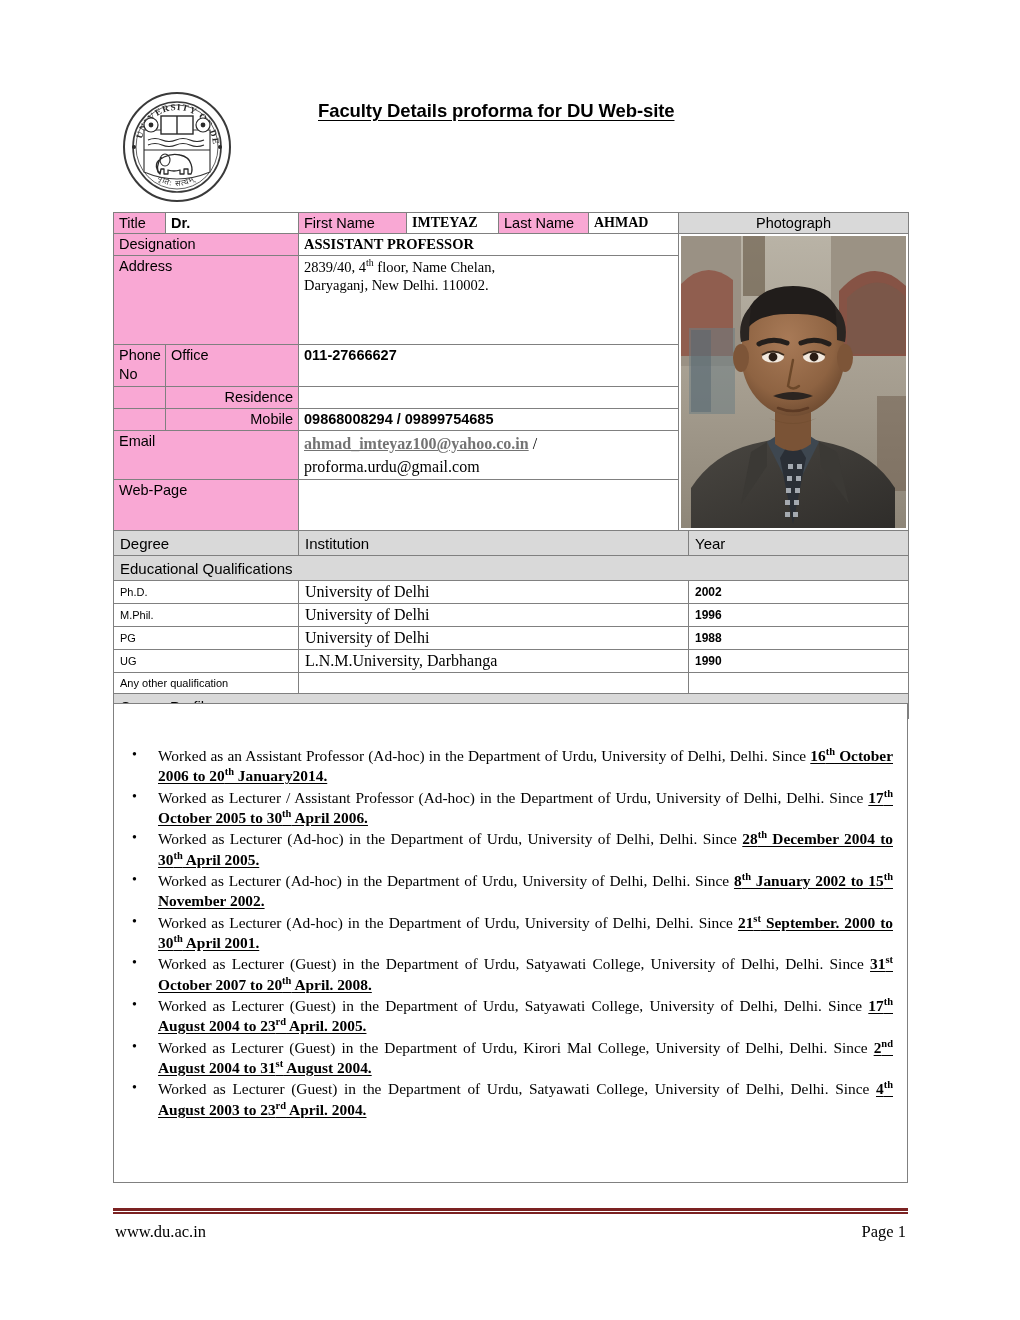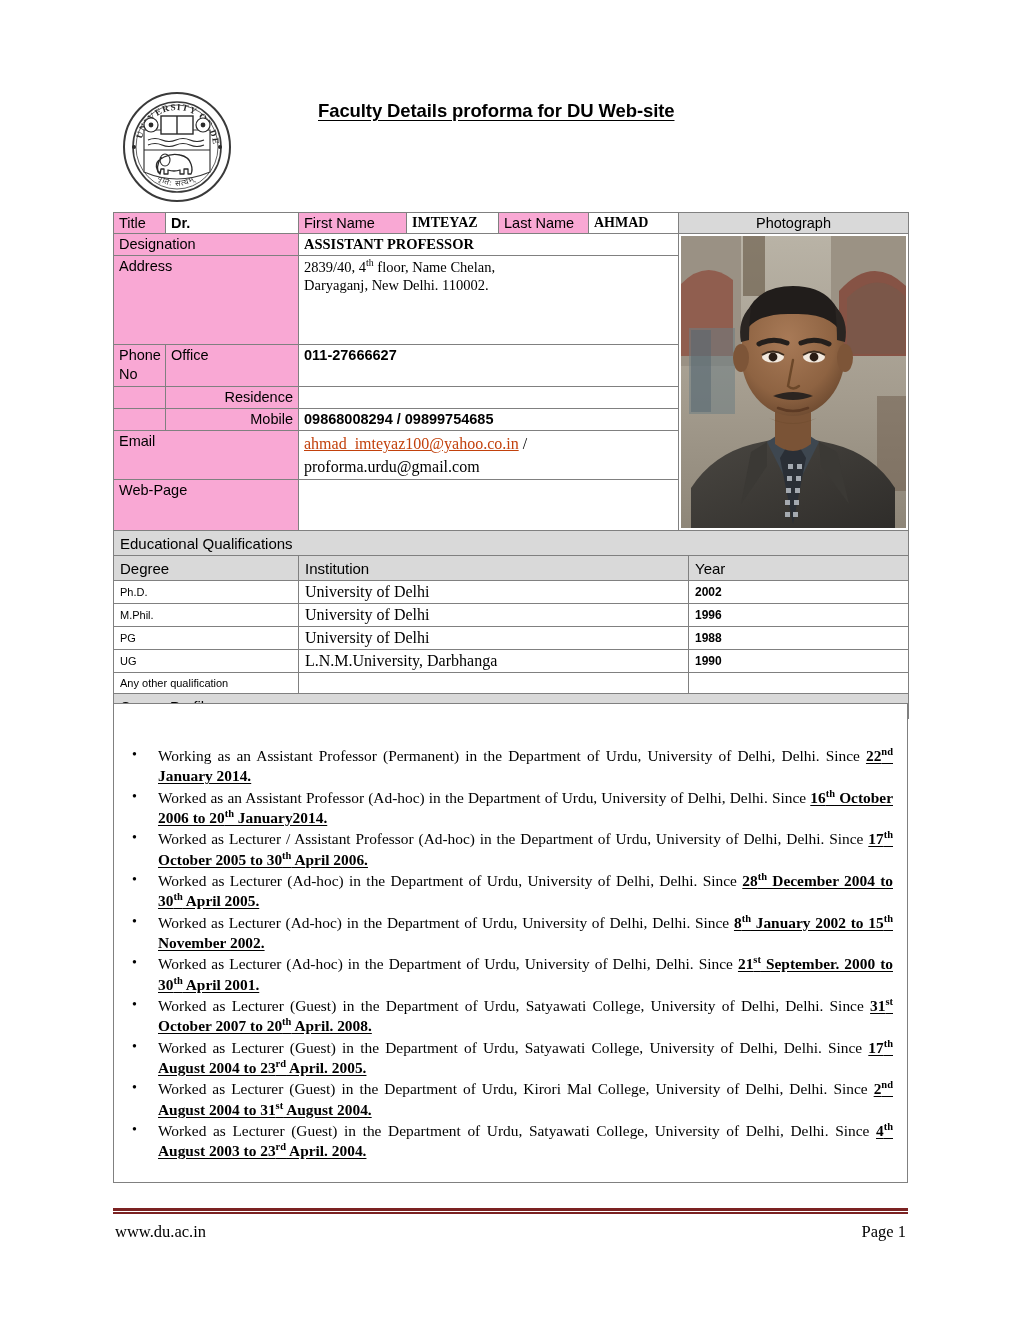--- a/index.html
+++ b/index.html
@@ -114,24 +114,25 @@
     vertical-align: top;
   }
   .photo-frame {
     width: 100%;
     height: 292px;
     position: relative;
     overflow: hidden;
     background: #8d8477;
   }
   .email-link {
-    color: #c2410c;
+    color: #737373;
     text-decoration: underline;
     font-family: "Liberation Serif", serif;
     font-size: 16px;
+    font-weight: bold;
   }
   .email-plain {
     font-family: "Liberation Serif", serif;
     font-size: 16px;
     color: #000;
   }
 
   
   .edu-table {
     position: absolute;
@@ -440,28 +441,28 @@
   </table>
 
   <table class="edu-table">
     <colgroup>
       <col style="width:185px">
         <col style="width:390px">
         <col style="width:220px">
     </colgroup>
     <tbody>
       <tr>
-        <td class="sec-hdr" colspan="3">Educational Qualifications</td>
-      </tr>
-      <tr>
         <td class="col-hdr">Degree</td>
         <td class="col-hdr">Institution</td>
         <td class="col-hdr">Year</td>
       </tr>
       <tr>
+        <td class="sec-hdr" colspan="3">Educational Qualifications</td>
+      </tr>
+      <tr>
         <td class="deg-cell">Ph.D.</td>
         <td class="inst-cell">University of Delhi</td>
         <td class="year-cell">2002</td>
       </tr>
       <tr>
         <td class="deg-cell">M.Phil.</td>
         <td class="inst-cell">University of Delhi</td>
         <td class="year-cell">1996</td>
       </tr>
       <tr>
@@ -480,21 +481,20 @@
         <td class="year-cell">&nbsp;</td>
       </tr>
       <tr>
         <td class="sec-hdr" colspan="3">Career Profile</td>
       </tr>
     </tbody>
   </table>
 
   <div class="career-box">
     <ul class="bullets" id="career-bullets">
-        <li>Working as an Assistant Professor (Permanent) in the Department of Urdu, University of Delhi, Delhi. Since <b>22<sup>nd</sup> January 2014.</b></li>
         <li>Worked as an Assistant Professor (Ad-hoc) in the Department of Urdu, University of Delhi, Delhi. Since <b>16<sup>th</sup> October 2006 to 20<sup>th</sup> January2014.</b></li>
         <li>Worked as Lecturer / Assistant Professor (Ad-hoc) in the Department of Urdu, University of Delhi, Delhi. Since <b>17<sup>th</sup> October 2005 to 30<sup>th</sup> April 2006.</b></li>
         <li>Worked as Lecturer (Ad-hoc) in the Department of Urdu, University of Delhi, Delhi. Since <b>28<sup>th</sup> December 2004 to 30<sup>th</sup> April 2005.</b></li>
         <li>Worked as Lecturer (Ad-hoc) in the Department of Urdu, University of Delhi, Delhi. Since <b>8<sup>th</sup> January 2002 to 15<sup>th</sup> November 2002.</b></li>
         <li>Worked as Lecturer (Ad-hoc) in the Department of Urdu, University of Delhi, Delhi. Since <b>21<sup>st</sup> September. 2000 to 30<sup>th</sup> April 2001.</b></li>
         <li>Worked as Lecturer (Guest) in the Department of Urdu, Satyawati College, University of Delhi, Delhi. Since <b>31<sup>st</sup> October 2007 to 20<sup>th</sup> April. 2008.</b></li>
         <li>Worked as Lecturer (Guest) in the Department of Urdu, Satyawati College, University of Delhi, Delhi. Since <b>17<sup>th</sup> August 2004 to 23<sup>rd</sup> April. 2005.</b></li>
         <li>Worked as Lecturer (Guest) in the Department of Urdu, Kirori Mal College, University of Delhi, Delhi. Since <b>2<sup>nd</sup> August 2004 to 31<sup>st</sup> August 2004.</b></li>
         <li>Worked as Lecturer (Guest) in the Department of Urdu, Satyawati College, University of Delhi, Delhi. Since <b>4<sup>th</sup> August 2003 to 23<sup>rd</sup> April. 2004.</b></li>
       </ul>

